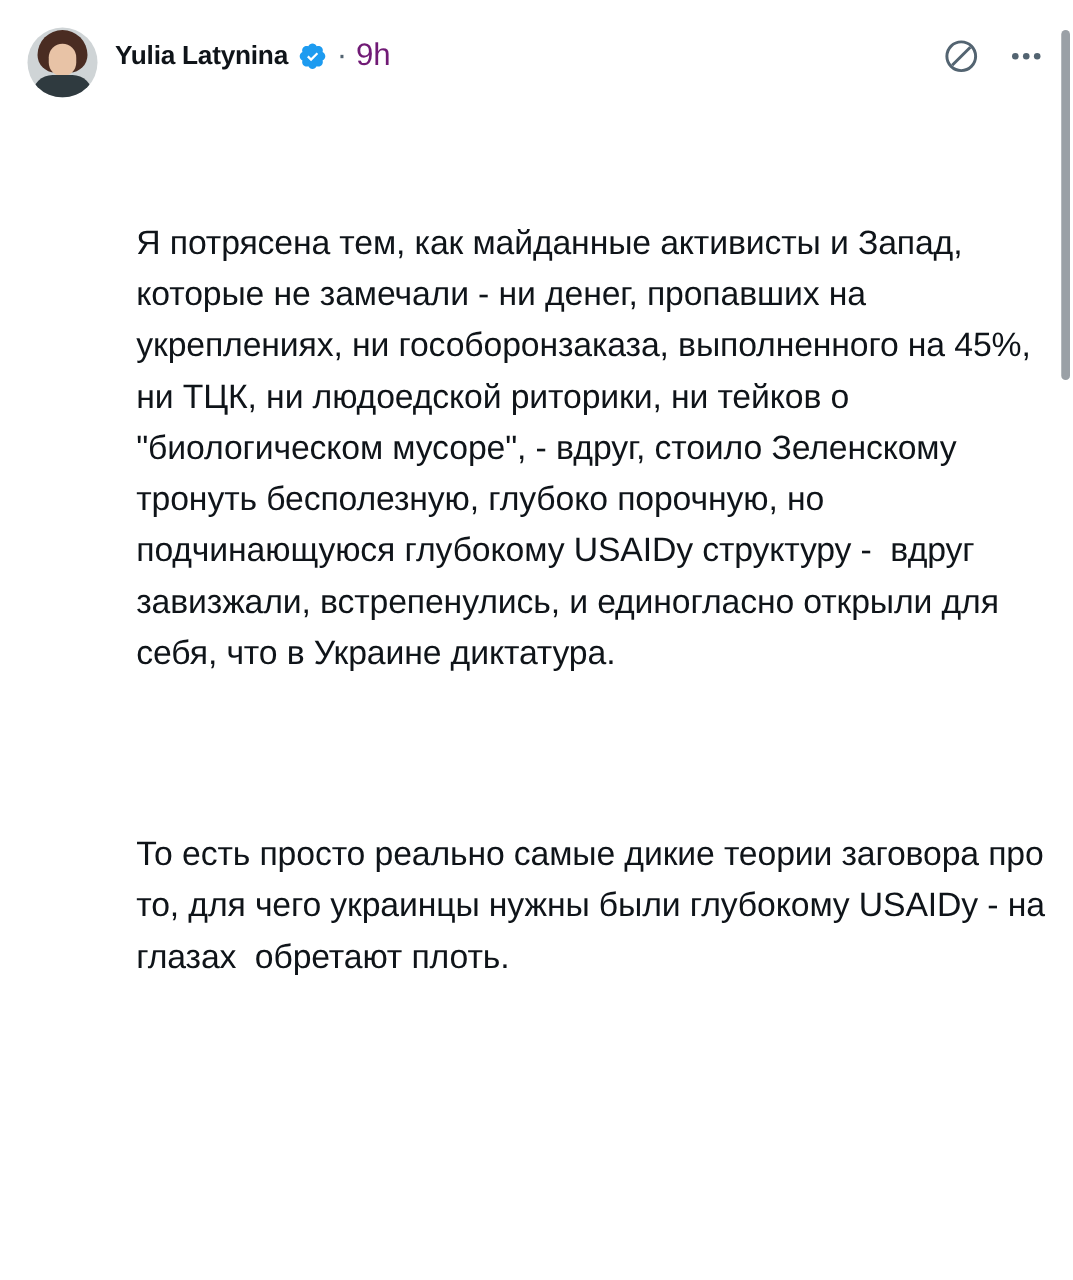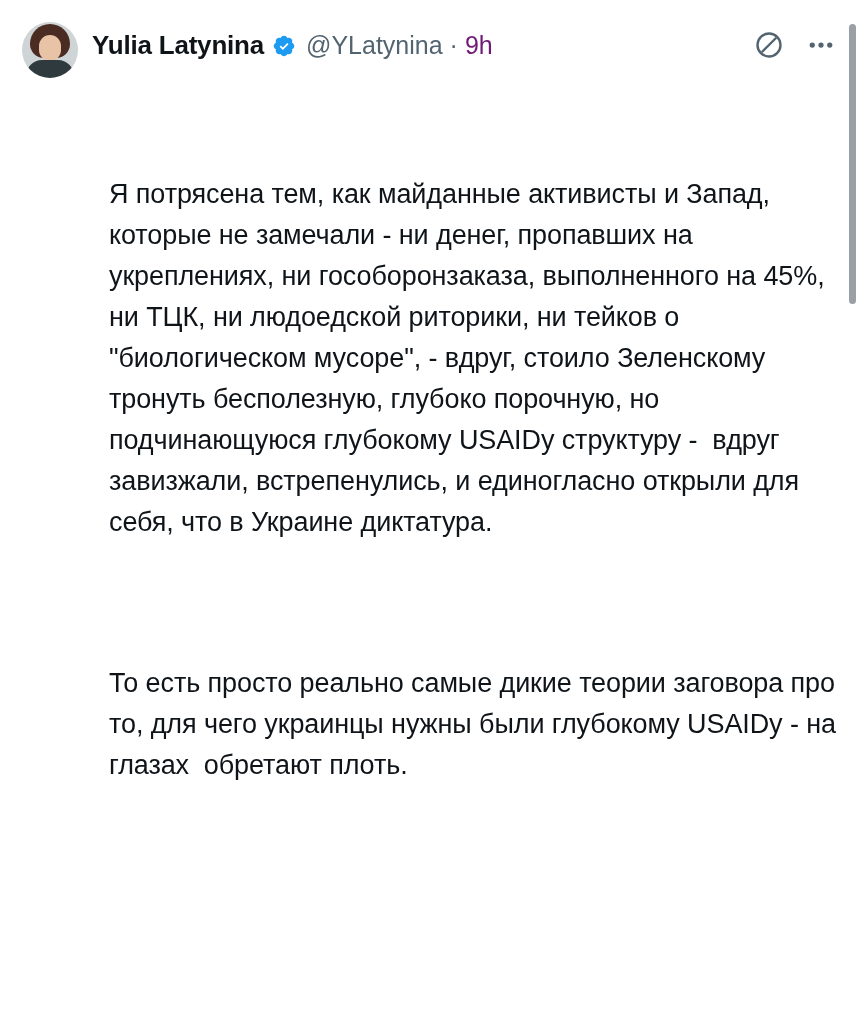--- a/index.html
+++ b/index.html
@@ -64,21 +64,21 @@
     z-index: -1;
   }
   .name-block {
     flex: 1 1 auto;
     display: flex;
     align-items: center;
     flex-wrap: wrap;
     padding-top: 10px;
   }
   .display-name {
-    font-size: 26px;
+    font-size: 21px;
     font-weight: bold;
     color: #0f1419;
     letter-spacing: -0.2px;
     white-space: nowrap;
   }
   .verified {
     width: 24px;
     height: 24px;
     margin-left: 8px;
     flex: 0 0 auto;
@@ -152,21 +152,20 @@
     </div>
 
     <div class="name-block">
       <span class="display-name">Yulia Latynina</span>
       <span class="verified">
         <svg width="24" height="24" viewBox="0 0 24 24" aria-hidden="true">
           <path fill="#1d9bf0" d="M22.25 12c0-1.43-.88-2.67-2.19-3.34.46-1.39.2-2.9-.81-3.91s-2.52-1.27-3.91-.81C14.67 2.63 13.43 1.75 12 1.75s-2.67.88-3.34 2.19c-1.39-.46-2.9-.2-3.91.81s-1.27 2.52-.81 3.91C2.63 9.33 1.75 10.57 1.75 12s.88 2.67 2.19 3.34c-.46 1.39-.2 2.9.81 3.91s2.52 1.27 3.91.81c.67 1.31 1.91 2.19 3.34 2.19s2.67-.88 3.34-2.19c1.39.46 2.9.2 3.91-.81s1.27-2.52.81-3.91c1.31-.67 2.19-1.91 2.19-3.34z"></path>
           <path fill="#ffffff" d="M10.84 15.92l-3.2-3.2 1.24-1.24 1.96 1.96 4.48-4.48 1.24 1.24-5.72 5.72z"></path>
         </svg>
       </span>
-      <span class="handle">@YLatynina</span>
       <span class="dot-sep">·</span>
       <span class="timestamp">9h</span>
     </div>
 
     <div class="head-actions">
       <span class="icon-btn">
         <svg width="30" height="30" viewBox="0 0 24 24" aria-hidden="true">
           <circle cx="12" cy="12" r="9.2" fill="none" stroke="#536471" stroke-width="1.9"></circle>
           <line x1="6.2" y1="17.8" x2="17.8" y2="6.2" stroke="#536471" stroke-width="1.9"></line>
         </svg>

